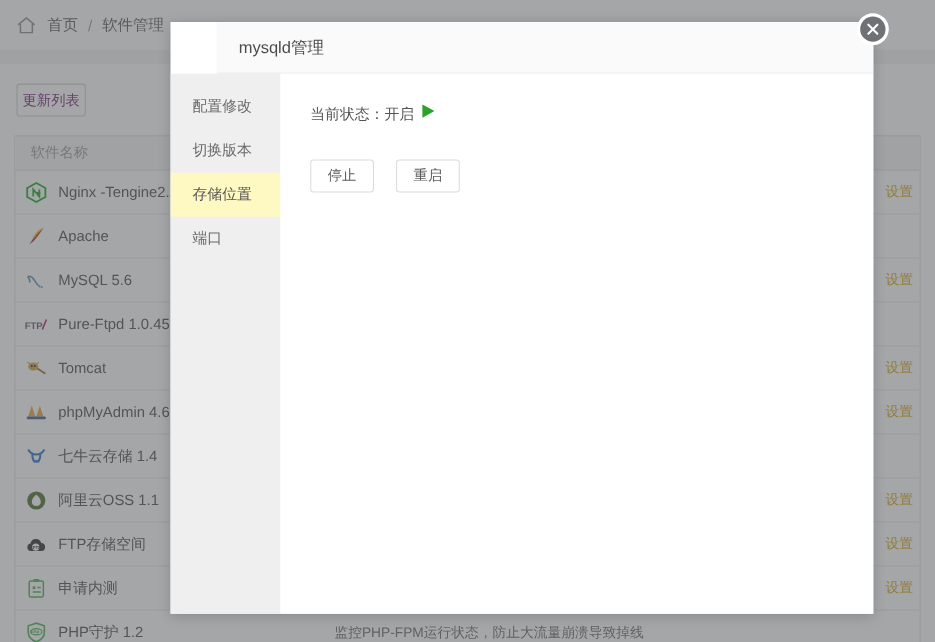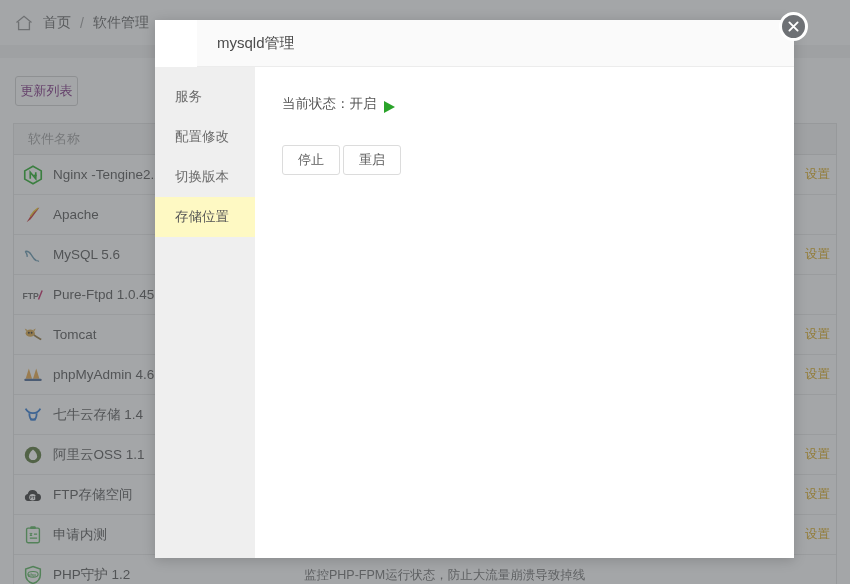--- a/index.html
+++ b/index.html
@@ -83,29 +83,29 @@
   .modal-side {
     width:100px; background:#efefef; padding-top:10px; flex:none;
   }
   .side-item {
     height:40px; line-height:40px; padding-left:20px;
     font-size:13.5px; color:#6b6b6b;
   }
   .side-item.active { background:#fef9c3; color:#555; }
   .modal-main { flex:1; background:#ffffff; padding:28px 0 0 27px; }
 
-  .status-line { font-size:13.5px; color:#555; display:flex; align-items:flex-end; }
+  .status-line { font-size:13.5px; color:#555; display:flex; align-items:flex-start; }
   .status-play {
     display:inline-block; margin-left:7px;
     width:0; height:0;
     border-left:11px solid #2aa32a;
     border-top:6.5px solid transparent;
     border-bottom:6.5px solid transparent;
   }
-  .btn-row { margin-top:32px; display:flex; gap:3px; }
+  .btn-row { margin-top:32px; display:flex; gap:20px; }
   .m-btn {
     height:30px; padding:0 15px; line-height:28px;
     border:1px solid #dcdcdc; border-radius:3px; background:#fff;
     font-size:13px; color:#5a5a5a; text-align:center;
   }
 
   
   #close-btn {
     position:absolute; left:779px; top:12px;
     width:29px; height:29px; border-radius:50%;
@@ -300,24 +300,24 @@
         </div>
     </div>
   </div>
 
   <div id="overlay"></div>
 
   <div id="modal">
     <div class="modal-title">mysqld管理</div>
     <div class="modal-body">
       <div class="modal-side" id="modal-side">
-          <div class="side-item">服务</div>
           <div class="side-item">配置修改</div>
           <div class="side-item">切换版本</div>
           <div class="side-item active">存储位置</div>
+          <div class="side-item">端口</div>
         </div>
       <div class="modal-main">
         <div class="status-line">
           <span>当前状态：</span>
           <span>开启</span>
           <span class="status-play"></span>
         </div>
         <div class="btn-row" id="modal-buttons">
             <div class="m-btn">停止</div>
             <div class="m-btn">重启</div>

